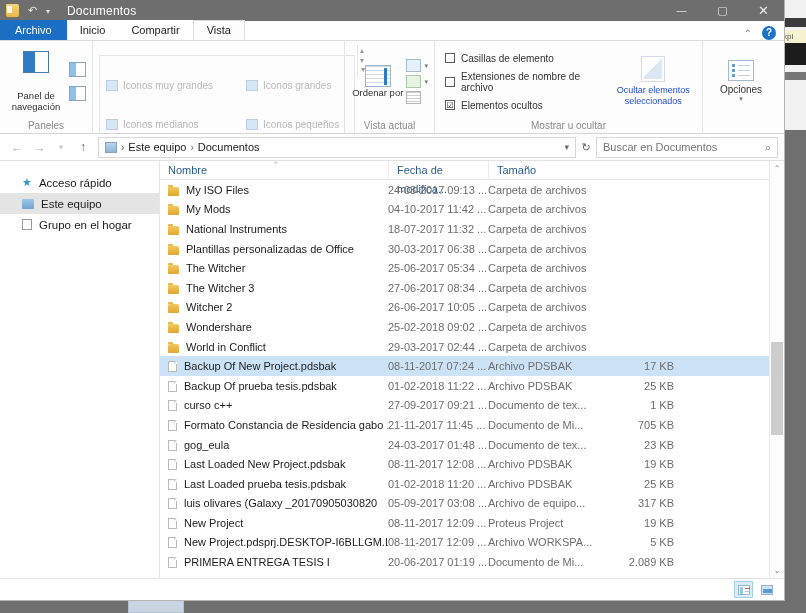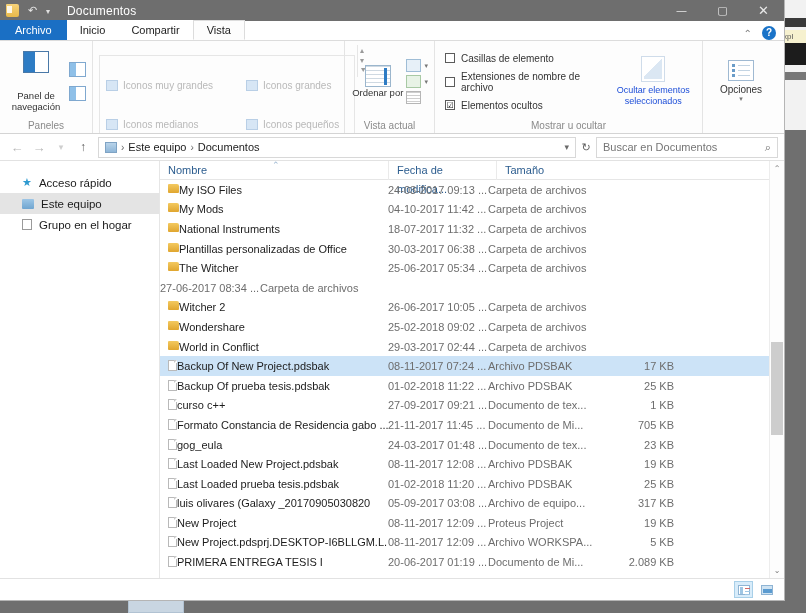--- a/index.html
+++ b/index.html
@@ -202,28 +202,28 @@
   .colhdr {
     height:19px; display:flex; align-items:center; border-bottom:1px solid #e6e6e6;
     font-size:11px; color:#2c5d8f; background:#fff; flex:0 0 19px;
   }
   .ch { padding-left:8px; position:relative; height:19px; line-height:19px; }
   .ch + .ch { border-left:1px solid #eaeaea; }
   .ch-name { width:228px; }
   .ch-name .sortarr { position:absolute; left:112px; top:-5px; font-size:9px; color:#9bb7d2; }
   .ch-date { width:100px; }
   .ch-type { width:120px; }
-  .ch-size { width:72px;margin-left:8px; }
+  .ch-size { width:72px; }
 
   .rows { flex:1; overflow:hidden; position:relative; }
   .row {
     height:19.6px; display:flex; align-items:center; font-size:11px; color:#1c1c1c;
   }
   .row.selected { background:#cce3f7; }
-  .row .cname { width:228px; display:flex; align-items:flex-start; padding-left:8px; overflow:hidden;
+  .row .cname { width:228px; display:flex; align-items:flex-end; gap:7px; padding-left:8px; overflow:hidden;
                 white-space:nowrap; }
   .row .cdate { width:100px; color:#6d6d6d; }
   .row .ctype { width:120px; color:#6d6d6d; }
   .row .csize { width:72px; color:#6d6d6d; text-align:right; padding-right:6px; }
   .ic-folder { width:11px;height:9px;flex:0 0 11px;
     background:linear-gradient(#f3c960,#e0a62f); border-radius:1px 2px 1px 1px; position:relative; }
   .ic-folder:before{content:"";position:absolute;top:-2px;left:0;width:5px;height:2px;
     background:#e8b94a;border-radius:1px 1px 0 0;}
   .ic-file { width:9px;height:11px;flex:0 0 9px;border:1px solid #b9b9b9;background:#fff; position:relative;}
   .ic-file:after{content:"";position:absolute;right:-1px;top:-1px;border-width:0 0 3px 3px;
@@ -505,20 +505,24 @@
             <div class="row">
               <div class="cname">
                 <span class="ic-folder"></span>
                 <span>The Witcher</span>
               </div>
               <div class="cdate">25-06-2017 05:34 ...</div>
               <div class="ctype">Carpeta de archivos</div>
               <div class="csize"></div>
             </div>
             <div class="row">
+              <div class="cname">
+                <span class="ic-folder"></span>
+                <span>The Witcher 3</span>
+              </div>
               <div class="cdate">27-06-2017 08:34 ...</div>
               <div class="ctype">Carpeta de archivos</div>
               <div class="csize"></div>
             </div>
             <div class="row">
               <div class="cname">
                 <span class="ic-folder"></span>
                 <span>Witcher 2</span>
               </div>
               <div class="cdate">26-06-2017 10:05 ...</div>

